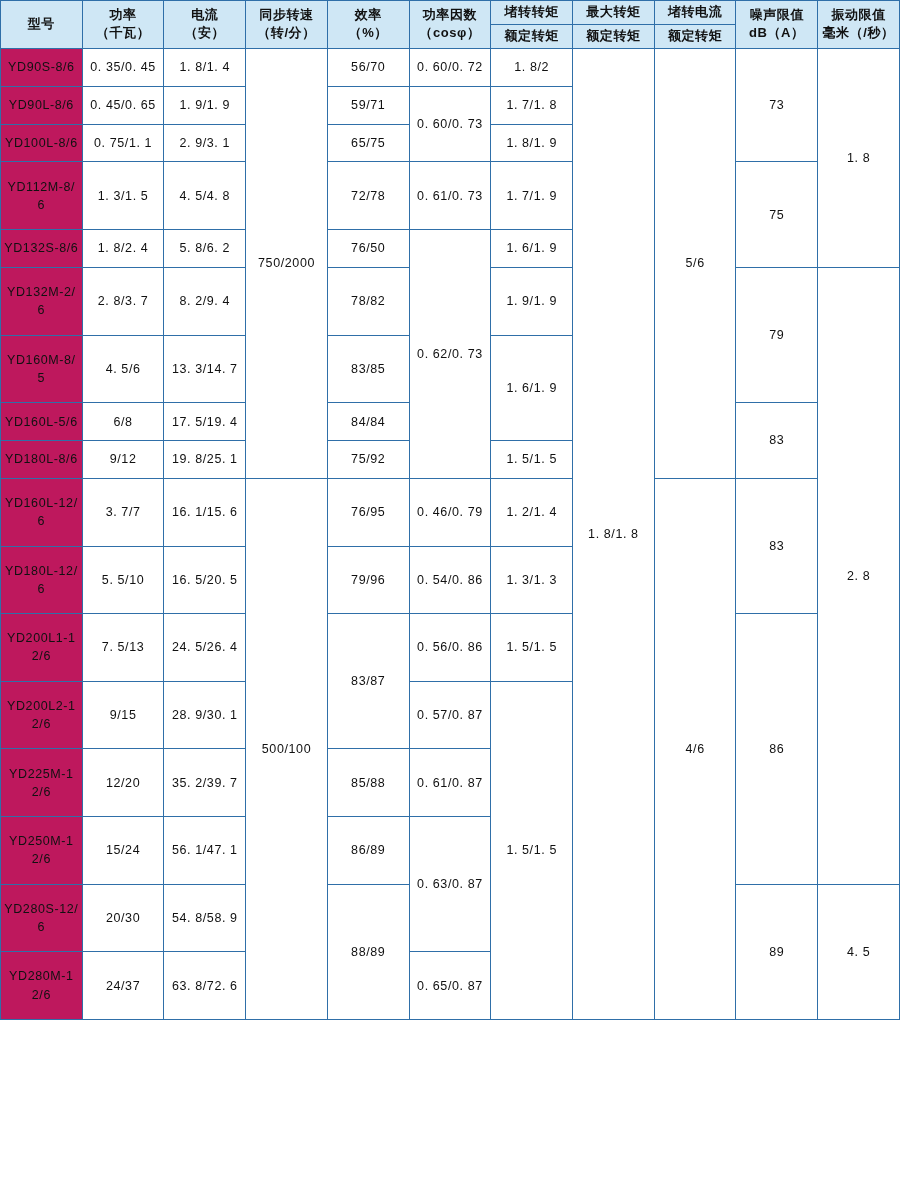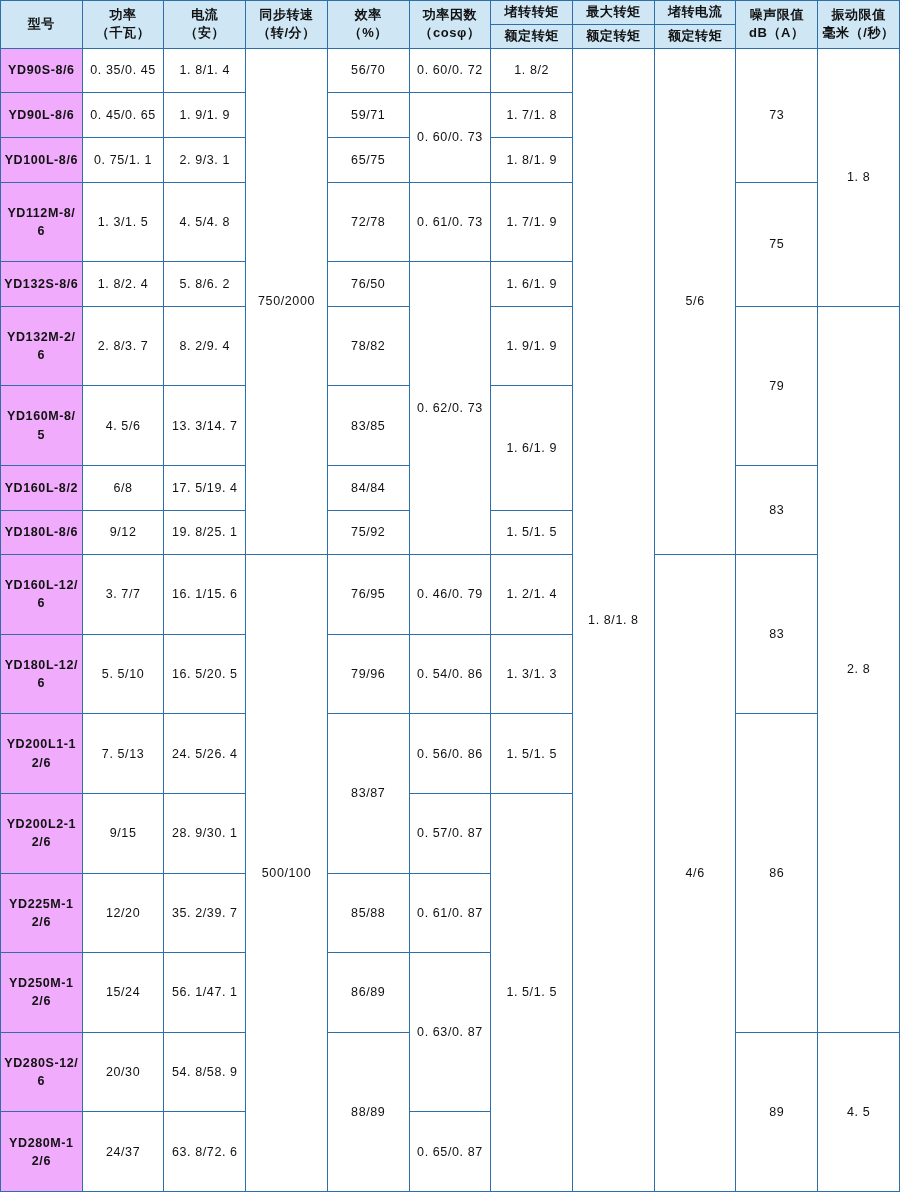--- a/index.html
+++ b/index.html
@@ -9,21 +9,21 @@
   }
   body {
     font-family: "Liberation Sans", "DejaVu Sans", sans-serif;
     width: 900px;
     height: 1192px;
     overflow: hidden;
   }
   #spec-table {
     border-collapse: collapse;
     width: 900px;
-    height: 1192px;
+    height: 1020px;
     table-layout: fixed;
   }
   #spec-table td, #spec-table th {
     border: 1px solid #2f6fa8;
     text-align: center;
     vertical-align: middle;
     font-size: 12.5px;
     color: #111111;
     padding: 2px 3px;
     line-height: 1.45;
@@ -34,22 +34,22 @@
     background: #cfe7f5;
     font-weight: bold;
     font-size: 13px;
   }
   .hdr-sub {
     background: #cfe7f5;
     font-weight: bold;
     font-size: 13px;
   }
   td.model-cell {
-    background: #f0abfc;
-    font-weight: bold;
+    background: #be185d;
+    font-weight: normal;
     font-size: 12.5px;
   }
   td.data-cell {
     background: #ffffff;
   }
   .hdr-line { display: block; }
 </style>
 </head>
 <body>
 
@@ -159,21 +159,21 @@
         <td class="data-cell" rowspan="10">2. 8</td>
       </tr>
       <tr>
         <td class="model-cell">YD160M-8/5</td>
         <td class="data-cell">4. 5/6</td>
         <td class="data-cell">13. 3/14. 7</td>
         <td class="data-cell">83/85</td>
         <td class="data-cell" rowspan="2">1. 6/1. 9</td>
       </tr>
       <tr>
-        <td class="model-cell">YD160L-8/2</td>
+        <td class="model-cell">YD160L-5/6</td>
         <td class="data-cell">6/8</td>
         <td class="data-cell">17. 5/19. 4</td>
         <td class="data-cell">84/84</td>
         <td class="data-cell" rowspan="2">83</td>
       </tr>
       <tr>
         <td class="model-cell">YD180L-8/6</td>
         <td class="data-cell">9/12</td>
         <td class="data-cell">19. 8/25. 1</td>
         <td class="data-cell">75/92</td>

